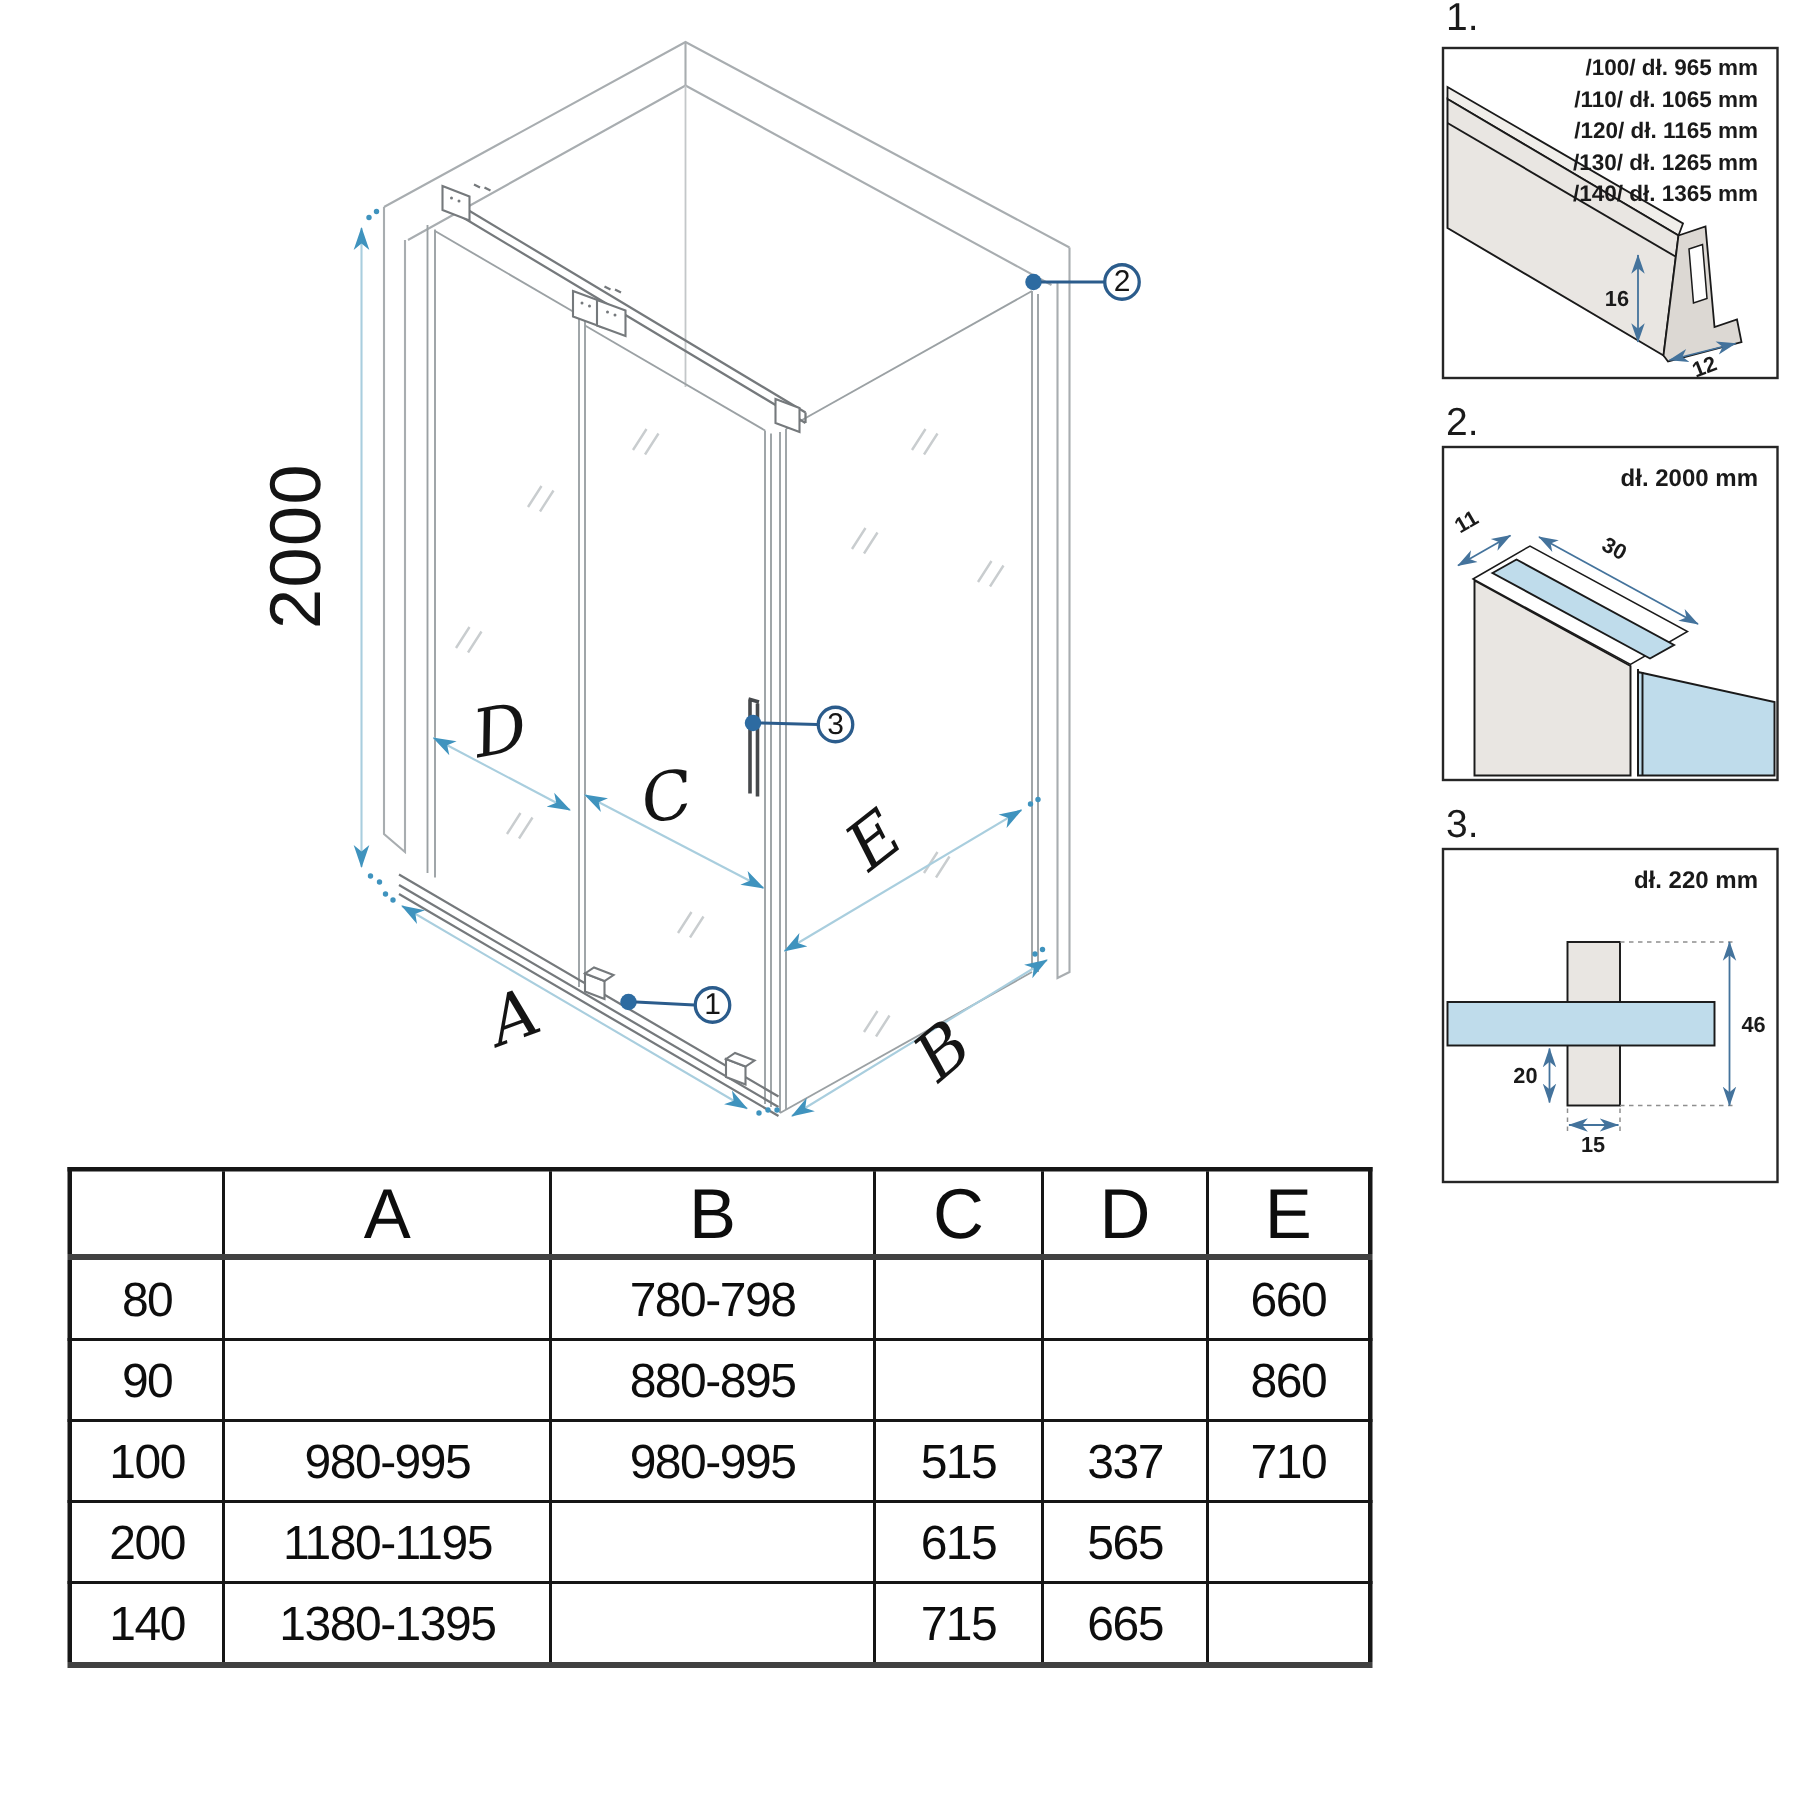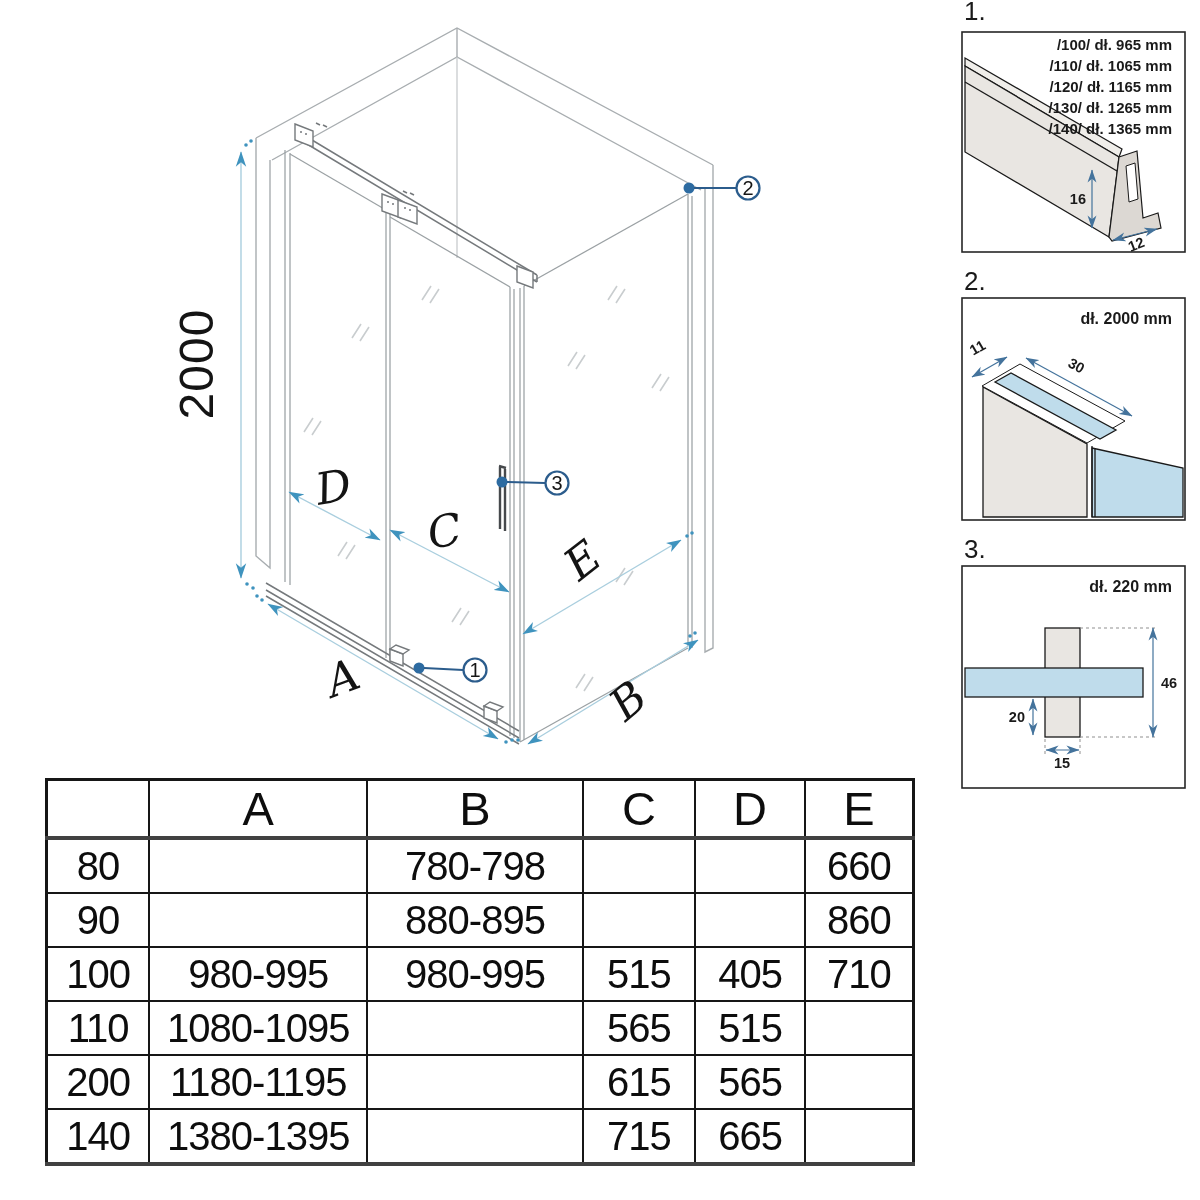--- a/index.html
+++ b/index.html
@@ -38,21 +38,21 @@
   .g-fill{fill:var(--glass);stroke:#1a1a1a;stroke-width:1.3;}
   .sdim{stroke:#44739c;stroke-width:1.2;fill:none;}
   .sdimhead{fill:#44739c;}
   .dash{stroke:#8f8f8f;stroke-width:1;stroke-dasharray:3,3;fill:none;}
   
   .spec{position:absolute;left:45px;top:778px;width:870px;border-collapse:collapse;
         table-layout:fixed;background:#fff;}
   .spec th,.spec td{border:2px solid #161616;text-align:center;vertical-align:middle;
         height:52px;padding:0;font-weight:400;color:#0d0d0d;overflow:hidden;}
   .spec th{font-size:47px;}
-  .spec td{font-size:40px;letter-spacing:-1px;}
+  .spec td{font-size:32px;letter-spacing:-1px;}
   .spec{border:3px solid #161616;border-bottom:4px solid #414141;}
   .spec thead th{border-bottom:4px solid #414141;}
 </style>
 </head>
 <body>
 
 <div class="page">
 
   <svg style="left:0;top:0" width="960" height="785" viewBox="0 0 960 785">
     <defs>
@@ -256,30 +256,22 @@
         <td>880-895</td>
         <td></td>
         <td></td>
         <td>860</td>
       </tr>
       <tr>
         <td>100</td>
         <td>980-995</td>
         <td>980-995</td>
         <td>515</td>
-        <td>405</td>
+        <td>337</td>
         <td>710</td>
-      </tr>
-      <tr>
-        <td>110</td>
-        <td>1080-1095</td>
-        <td></td>
-        <td>565</td>
-        <td>515</td>
-        <td></td>
       </tr>
       <tr>
         <td>200</td>
         <td>1180-1195</td>
         <td></td>
         <td>615</td>
         <td>565</td>
         <td></td>
       </tr>
       <tr>

